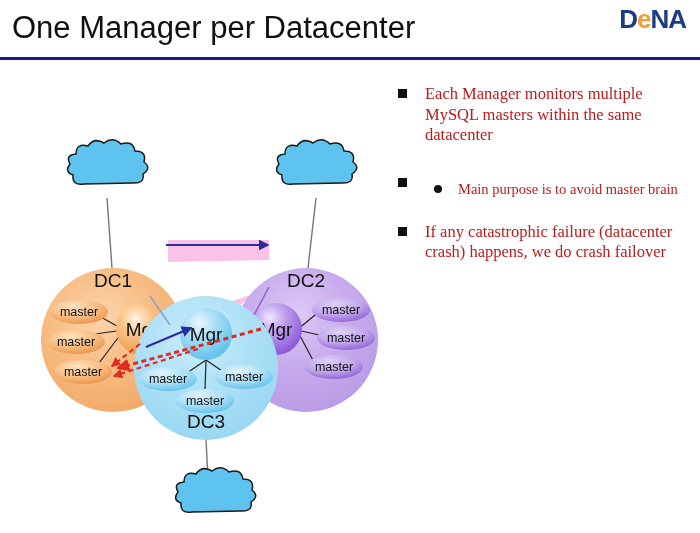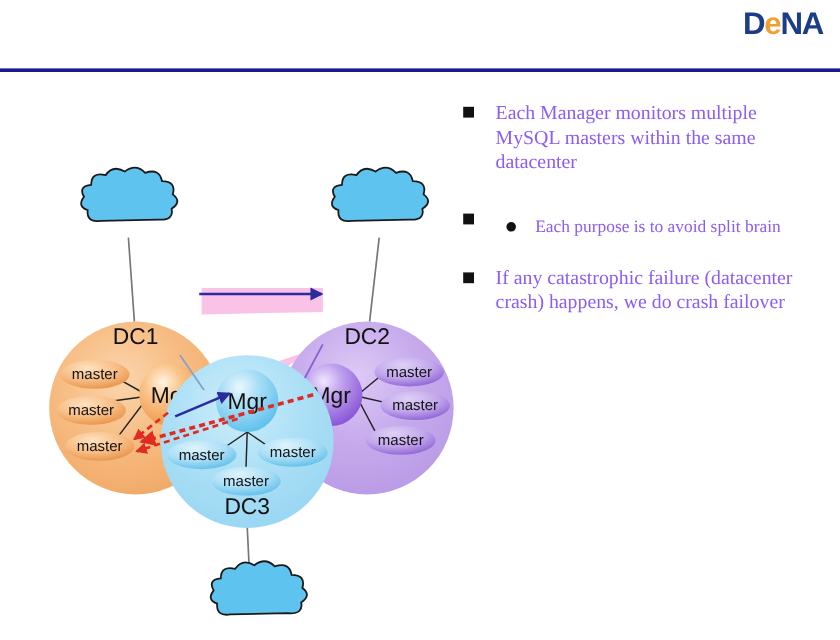--- a/index.html
+++ b/index.html
@@ -31,41 +31,42 @@
   }
   #logo .d,#logo .na{color:#1b3c86;}
   #logo .e{color:#f0a030;}
 
   
   #diagram{position:absolute;left:16px;top:72px;width:385px;height:461px;}
   #diagram svg{display:block;}
 
   
   #bullets{
-    position:absolute;left:380px;top:84px;width:300px;
+    position:absolute;left:392px;top:84px;width:300px;
     font-family:"Liberation Serif", serif;
-    color:#8b5cf6;
+    color:#b91c1c;
   }
   .b1{position:relative;padding-left:33px;font-size:16.5px;line-height:20.5px;}
   .b1 .sq{
     position:absolute;left:6px;top:5px;width:9px;height:9px;background:#111;
   }
   .b2{position:relative;padding-left:34px;margin-left:32px;font-size:14.5px;line-height:18px;}
   .b2 .dot{
     position:absolute;left:10px;top:5px;width:8px;height:8px;border-radius:50%;background:#111;
   }
   .gap-lg{height:27px;}
   .gap-sm{height:7px;}
   .gap-md{height:24px;}
 </style>
 </head>
 <body>
 
 <div id="slide">
 
+  <div id="title">One Manager per Datacenter</div>
   <div id="title-rule"></div>
   <div id="logo"><span class="d">D</span><span class="e">e</span><span class="na">NA</span></div>
 
   <div id="diagram">
   <svg width="385" height="461" viewBox="0 0 385 461" xmlns="http://www.w3.org/2000/svg">
     <defs>
       <radialGradient id="gOrangeBig" cx="42%" cy="34%" r="72%">
         <stop offset="0%" stop-color="#fbd5ad"></stop>
         <stop offset="48%" stop-color="#f7bd84"></stop>
         <stop offset="100%" stop-color="#f0a864"></stop>
@@ -208,21 +209,21 @@
       <span class="sq"></span>
       <span>Each Manager monitors multiple MySQL masters within the same datacenter</span>
     </div>
     <div class="gap-lg"></div>
     <div class="b1">
       <span class="sq"></span>
     </div>
     <div class="gap-sm"></div>
     <div class="b2">
       <span class="dot"></span>
-      <span>Each purpose is to avoid split brain</span>
+      <span>Main purpose is to avoid master brain</span>
     </div>
     <div class="gap-md"></div>
     <div class="b1">
       <span class="sq"></span>
       <span>If any catastrophic failure (datacenter crash) happens, we do crash failover</span>
     </div>
   </div>
 
 </div>
 

